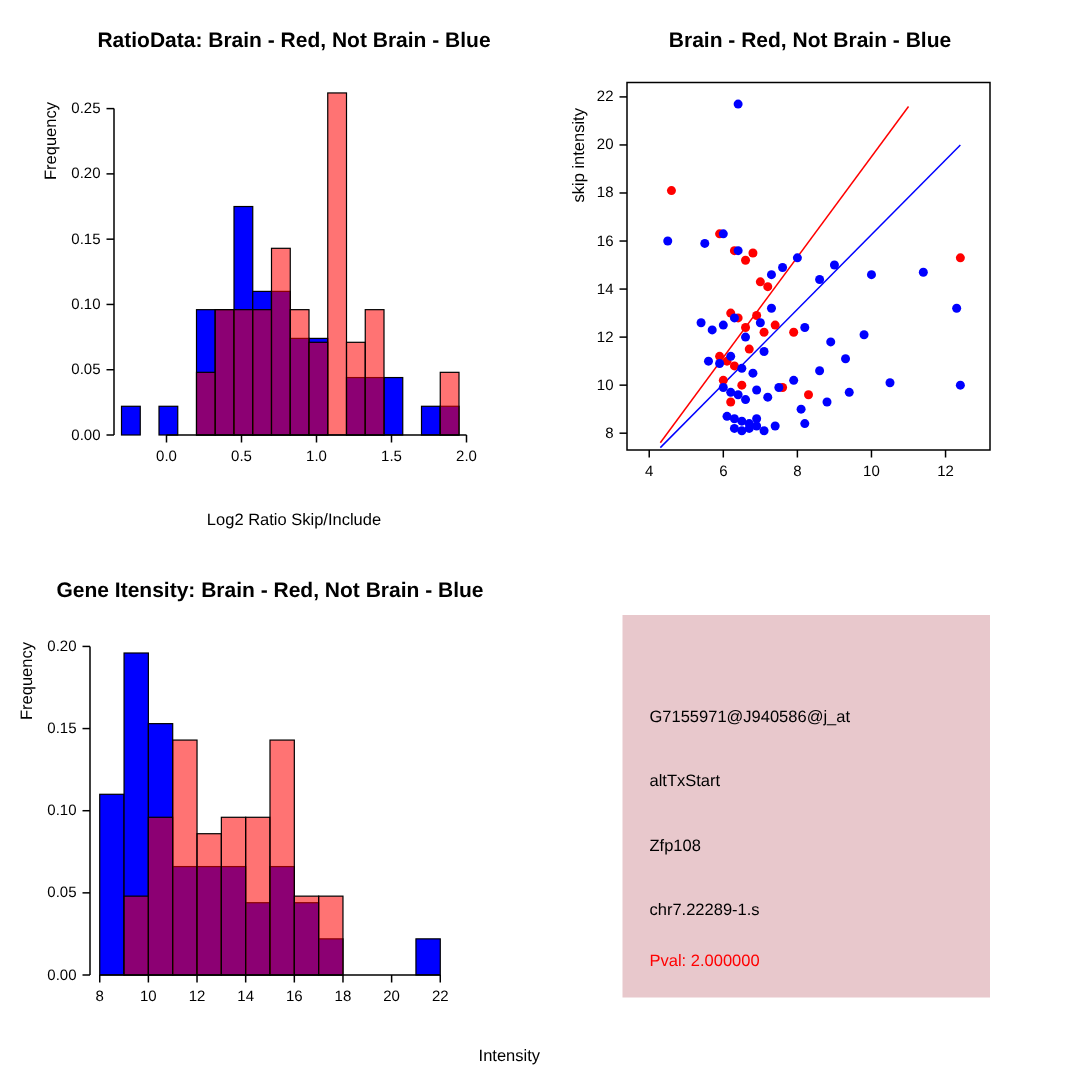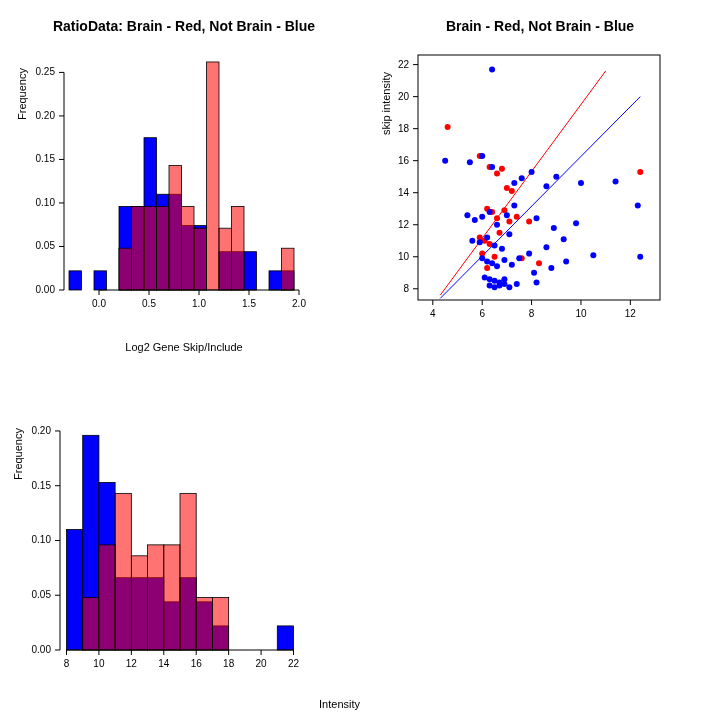--- a/index.html
+++ b/index.html
@@ -12,26 +12,26 @@
   svg{display:block;}
   .infobox{background:#e8c8cc;}
   .infotext{font-size:11px;color:#000;font-family:"Liberation Sans",sans-serif;}
   .infotext.pval{color:#ff0000;}
 </style>
 </head>
 <body>
 
 <div class="page">
 
-  <div class="panel" style="left:4px;top:0;width:360px;height:360px;padding-left:48px;">
+  <div class="panel" style="left:16px;top:0;width:360px;height:360px;padding-left:48px;">
     <div class="title" style="left:0;top:18px;width:360px;position:absolute;">RatioData: Brain - Red, Not Brain - Blue</div>
     <div style="position:absolute;left:12px;top:120px;height:0;">
       <div class="ylabel">Frequency</div>
     </div>
-    <div class="axlabel" style="position:absolute;left:0;top:341px;width:360px;">Log2 Gene Skip/Include</div>
+    <div class="axlabel" style="position:absolute;left:0;top:341px;width:360px;">Log2 Ratio Skip/Include</div>
     <svg id="svg-ratio" width="360" height="360" style="position:absolute;left:0;top:0;">
         <rect x="65" y="270.85185185185185" width="12.5" height="19.148148148148152" fill="#0000ff" fill-opacity="1" stroke="#000" stroke-width="0.8"></rect>
         <rect x="90" y="270.85185185185185" width="12.5" height="19.148148148148152" fill="#0000ff" fill-opacity="1" stroke="#000" stroke-width="0.8"></rect>
         <rect x="115" y="206.44444444444446" width="12.500000000000014" height="83.55555555555554" fill="#0000ff" fill-opacity="1" stroke="#000" stroke-width="0.8"></rect>
         <rect x="127.50000000000001" y="206.44444444444446" width="12.499999999999986" height="83.55555555555554" fill="#0000ff" fill-opacity="1" stroke="#000" stroke-width="0.8"></rect>
         <rect x="140" y="137.68518518518522" width="12.5" height="152.31481481481478" fill="#0000ff" fill-opacity="1" stroke="#000" stroke-width="0.8"></rect>
         <rect x="152.5" y="194.25925925925927" width="12.5" height="95.74074074074073" fill="#0000ff" fill-opacity="1" stroke="#000" stroke-width="0.8"></rect>
         <rect x="165" y="194.25925925925927" width="12.5" height="95.74074074074073" fill="#0000ff" fill-opacity="1" stroke="#000" stroke-width="0.8"></rect>
         <rect x="177.5" y="225.5925925925926" width="12.5" height="64.40740740740739" fill="#0000ff" fill-opacity="1" stroke="#000" stroke-width="0.8"></rect>
         <rect x="190" y="225.5925925925926" width="12.5" height="64.40740740740739" fill="#0000ff" fill-opacity="1" stroke="#000" stroke-width="0.8"></rect>
@@ -190,20 +190,21 @@
         <line x1="53" y1="128.66013071895426" x2="58" y2="128.66013071895426" stroke="#000" stroke-width="1"></line>
         <text x="49" y="131.66013071895426" text-anchor="end" font-family="&quot;Liberation Sans&quot;, sans-serif" font-size="10" fill="#000">18</text>
         <line x1="53" y1="96.63398692810458" x2="58" y2="96.63398692810458" stroke="#000" stroke-width="1"></line>
         <text x="49" y="99.63398692810458" text-anchor="end" font-family="&quot;Liberation Sans&quot;, sans-serif" font-size="10" fill="#000">20</text>
         <line x1="53" y1="64.60784313725492" x2="58" y2="64.60784313725492" stroke="#000" stroke-width="1"></line>
         <text x="49" y="67.60784313725492" text-anchor="end" font-family="&quot;Liberation Sans&quot;, sans-serif" font-size="10" fill="#000">22</text>
       </svg>
   </div>
 
   <div class="panel" style="left:0;top:360px;width:360px;height:360px;">
+    <div class="title" style="left:4px;top:25px;width:352px;position:absolute;">Gene Itensity: Brain - Red, Not Brain - Blue</div>
     <div style="position:absolute;left:12px;top:120px;height:0;">
       <div class="ylabel">Frequency</div>
     </div>
     <div class="axlabel" style="position:absolute;left:0;top:338px;width:360px;text-align:right;">Intensity</div>
     <svg id="svg-intensity" width="360" height="360" style="position:absolute;left:0;top:0;">
         <rect x="66.4864864864865" y="169.52380952380952" width="16.21621621621621" height="120.47619047619048" fill="#0000ff" fill-opacity="1" stroke="#000" stroke-width="0.8"></rect>
         <rect x="82.70270270270271" y="75.33333333333331" width="16.216216216216225" height="214.66666666666669" fill="#0000ff" fill-opacity="1" stroke="#000" stroke-width="0.8"></rect>
         <rect x="98.91891891891893" y="122.42857142857144" width="16.21621621621621" height="167.57142857142856" fill="#0000ff" fill-opacity="1" stroke="#000" stroke-width="0.8"></rect>
         <rect x="115.13513513513514" y="217.71428571428572" width="16.21621621621621" height="72.28571428571428" fill="#0000ff" fill-opacity="1" stroke="#000" stroke-width="0.8"></rect>
         <rect x="131.35135135135135" y="217.71428571428572" width="16.216216216216225" height="72.28571428571428" fill="#0000ff" fill-opacity="1" stroke="#000" stroke-width="0.8"></rect>
@@ -246,14 +247,21 @@
         <text x="51" y="238.23809523809524" text-anchor="end" font-family="&quot;Liberation Sans&quot;, sans-serif" font-size="10" fill="#000">0.05</text>
         <line x1="55" y1="180.47619047619048" x2="60" y2="180.47619047619048" stroke="#000" stroke-width="1"></line>
         <text x="51" y="183.47619047619048" text-anchor="end" font-family="&quot;Liberation Sans&quot;, sans-serif" font-size="10" fill="#000">0.10</text>
         <line x1="55" y1="125.71428571428572" x2="60" y2="125.71428571428572" stroke="#000" stroke-width="1"></line>
         <text x="51" y="128.71428571428572" text-anchor="end" font-family="&quot;Liberation Sans&quot;, sans-serif" font-size="10" fill="#000">0.15</text>
         <line x1="55" y1="70.95238095238093" x2="60" y2="70.95238095238093" stroke="#000" stroke-width="1"></line>
         <text x="51" y="73.95238095238093" text-anchor="end" font-family="&quot;Liberation Sans&quot;, sans-serif" font-size="10" fill="#000">0.20</text>
       </svg>
   </div>
 
+  <div class="panel infobox" style="left:415px;top:410px;width:245px;height:255px;">
+    <div class="infotext" style="position:absolute;left:18px;top:62px;">G7155971@J940586@j_at</div>
+    <div class="infotext" style="position:absolute;left:18px;top:105px;">altTxStart</div>
+    <div class="infotext" style="position:absolute;left:18px;top:148px;">Zfp108</div>
+    <div class="infotext" style="position:absolute;left:18px;top:191px;">chr7.22289-1.s</div>
+    <div class="infotext pval" style="position:absolute;left:18px;top:225px;">Pval: 2.000000</div>
+  </div>
 
 </div>
 
 </body></html>

